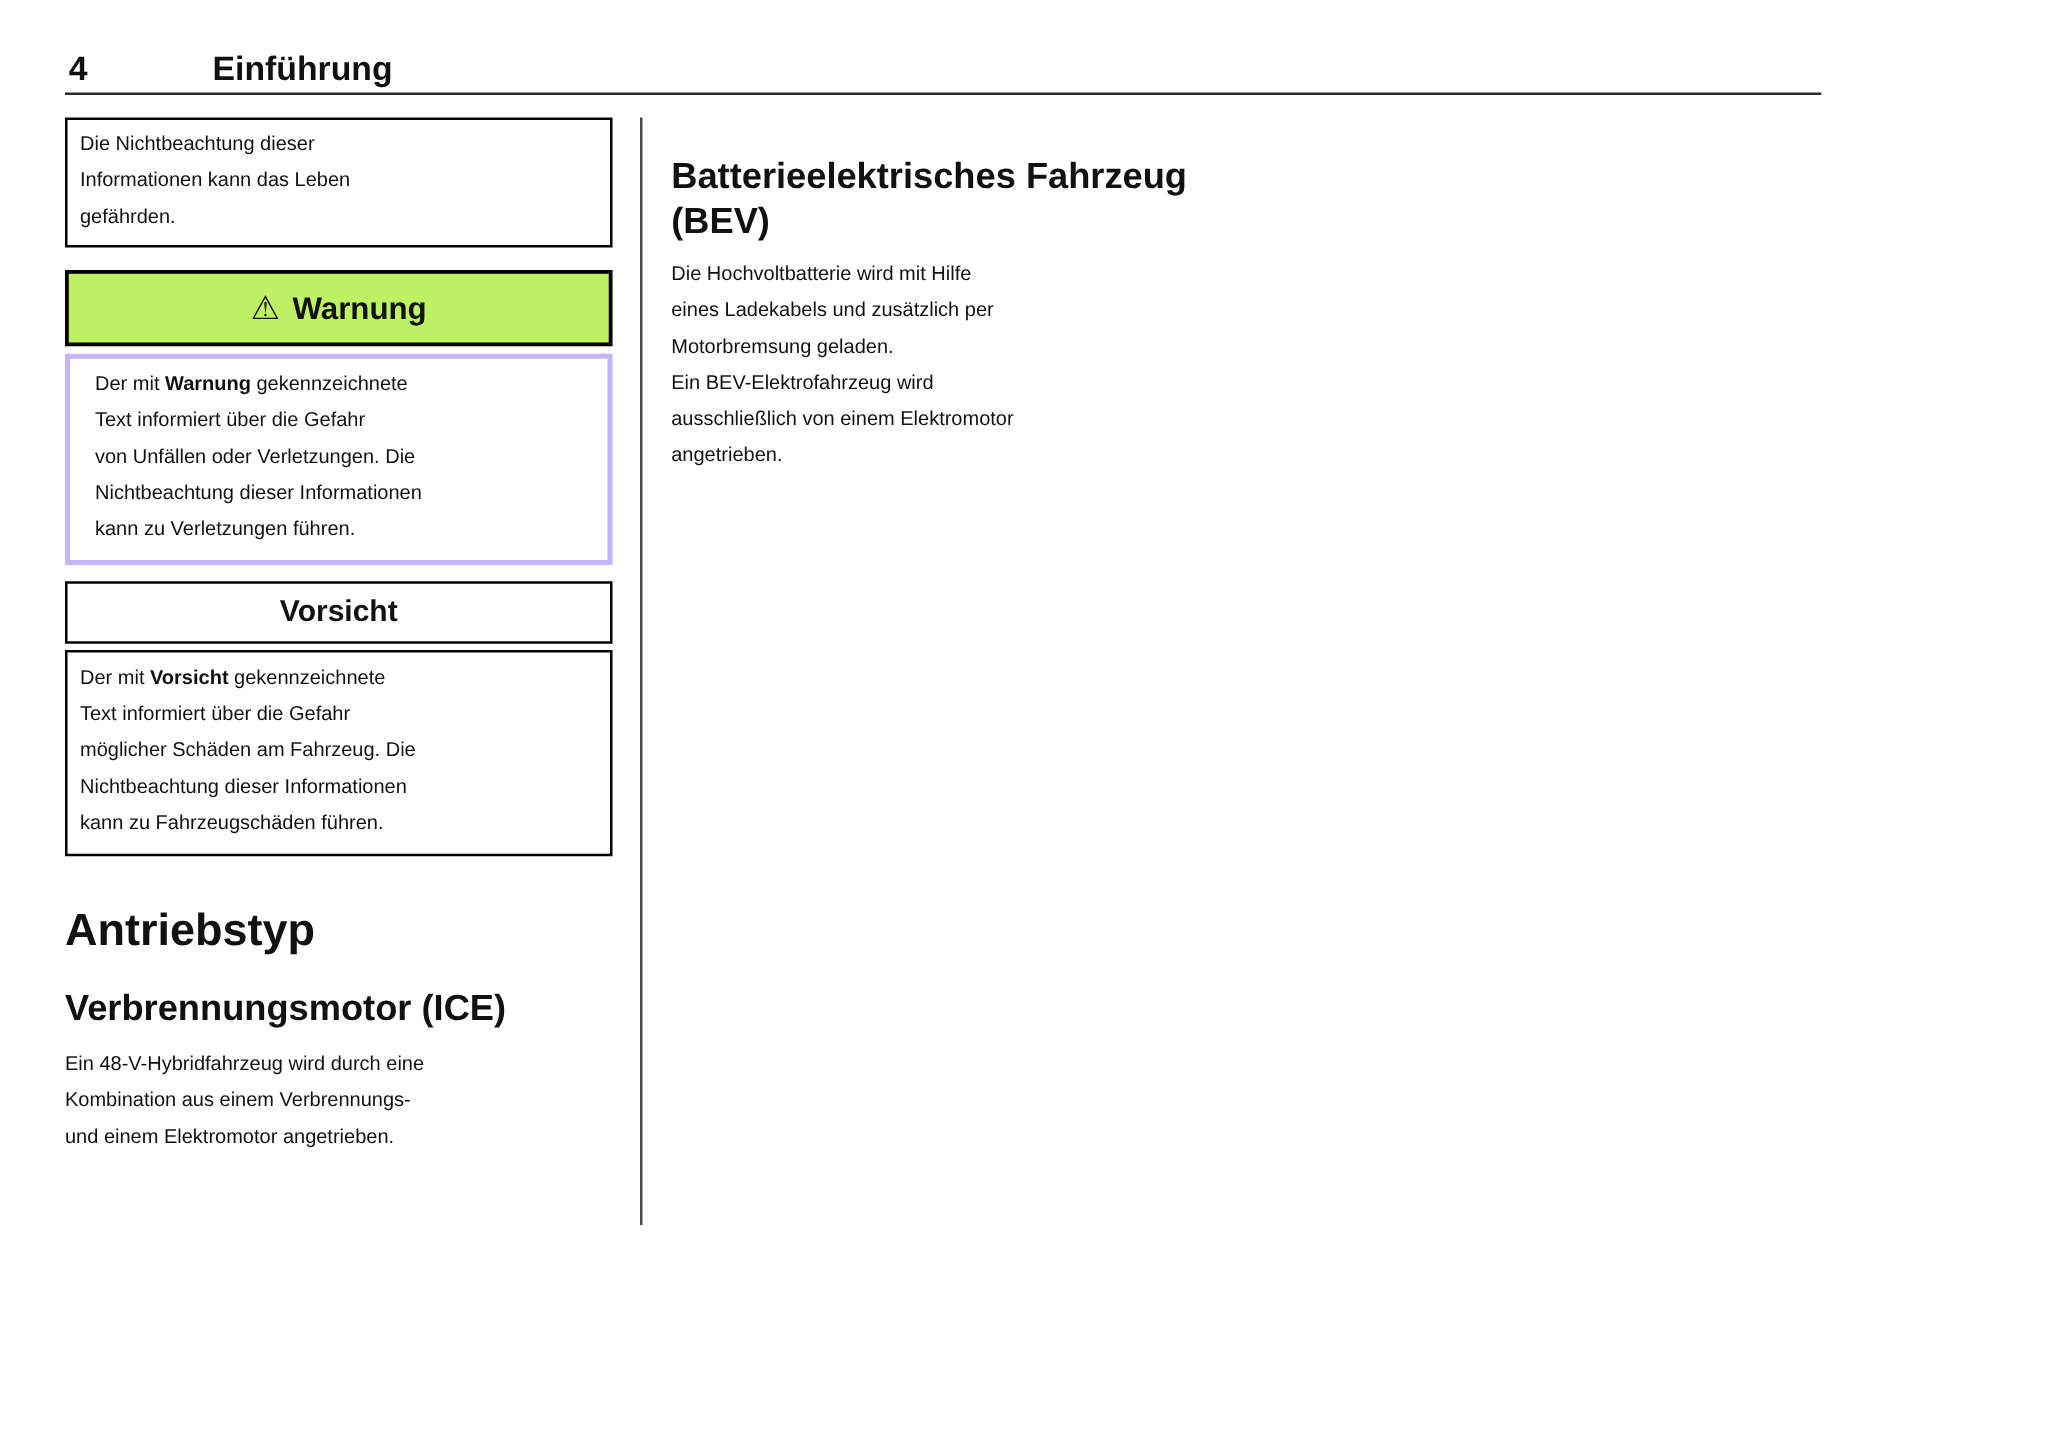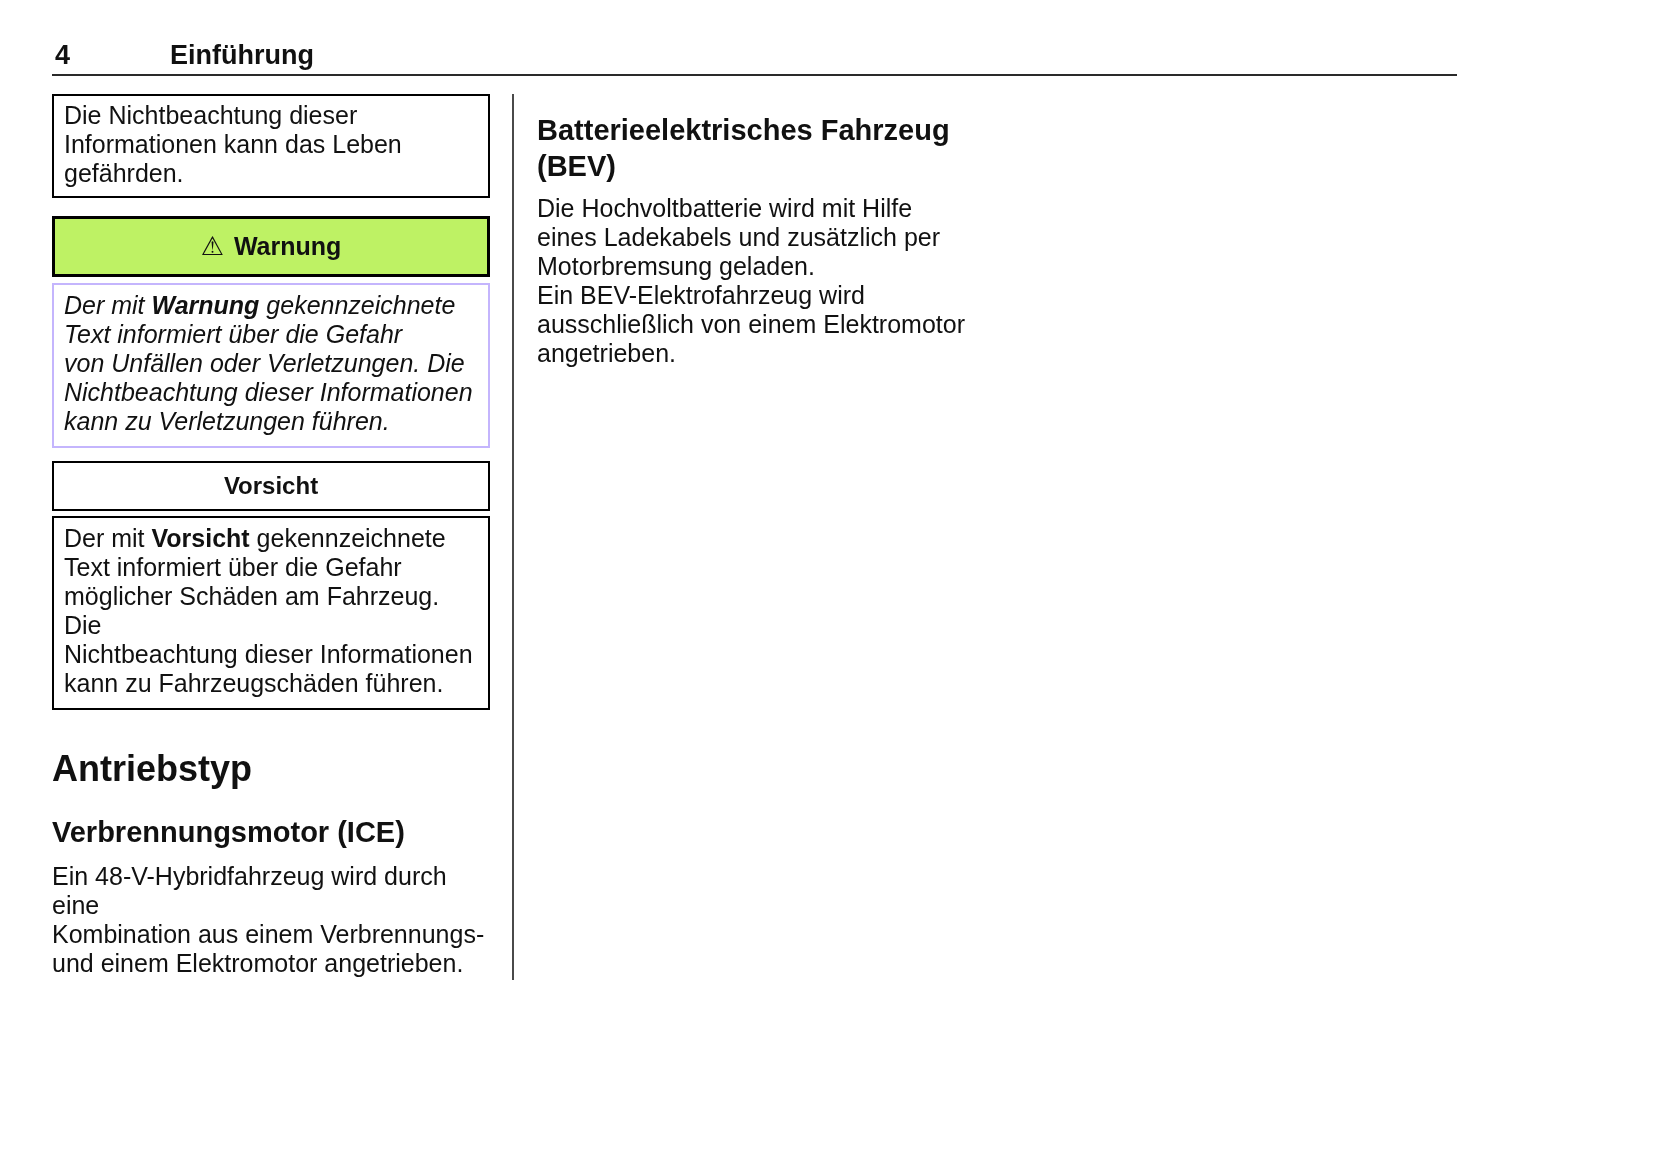--- a/index.html
+++ b/index.html
@@ -58,21 +58,21 @@
   }
   .col-right {
     position: absolute;
     left: 537px;
     top: 94px;
     width: 455px;
   }
 
   
   .body-text {
-    font-size: 25px;
+    font-size: 16px;
     line-height: 29px;
     white-space: pre-line;
     margin: 0;
   }
 
   
   .note-box {
     border: 2px solid #000;
     padding: 5px 10px 8px 10px;
     margin-bottom: 18px;
@@ -85,24 +85,23 @@
     font-weight: bold;
     padding: 12px 0;
     margin-bottom: 6px;
   }
   .warn-header .icon {
     font-weight: normal;
     margin-right: 10px;
     font-size: 26px;
   }
   .warn-body {
-    border: 2px solid #c4b5fd;
-    padding: 6px 10px 10px 10px;
+    border: 4px solid #c4b5fd;
+    padding: 6px 10px 10px 20px;
     margin-bottom: 13px;
-    font-style: italic;
   }
   .caution-header {
     border: 2px solid #000;
     background: #ffffff;
     text-align: center;
     font-size: 24px;
     font-weight: bold;
     padding: 9px 0;
     margin-bottom: 5px;
   }
@@ -119,21 +118,21 @@
     line-height: 42px;
   }
   h2.sub-heading {
     font-size: 29px;
     font-weight: bold;
     margin: 24px 0 12px 0;
     line-height: 36px;
     white-space: pre-line;
   }
   .col-right h2.sub-heading {
-    margin-top: 18px;
+    margin-top: 29px;
     margin-bottom: 10px;
   }
   .inline-bold {
     font-weight: bold;
   }
 </style>
 </head>
 <body>
 
 <div class="page">

